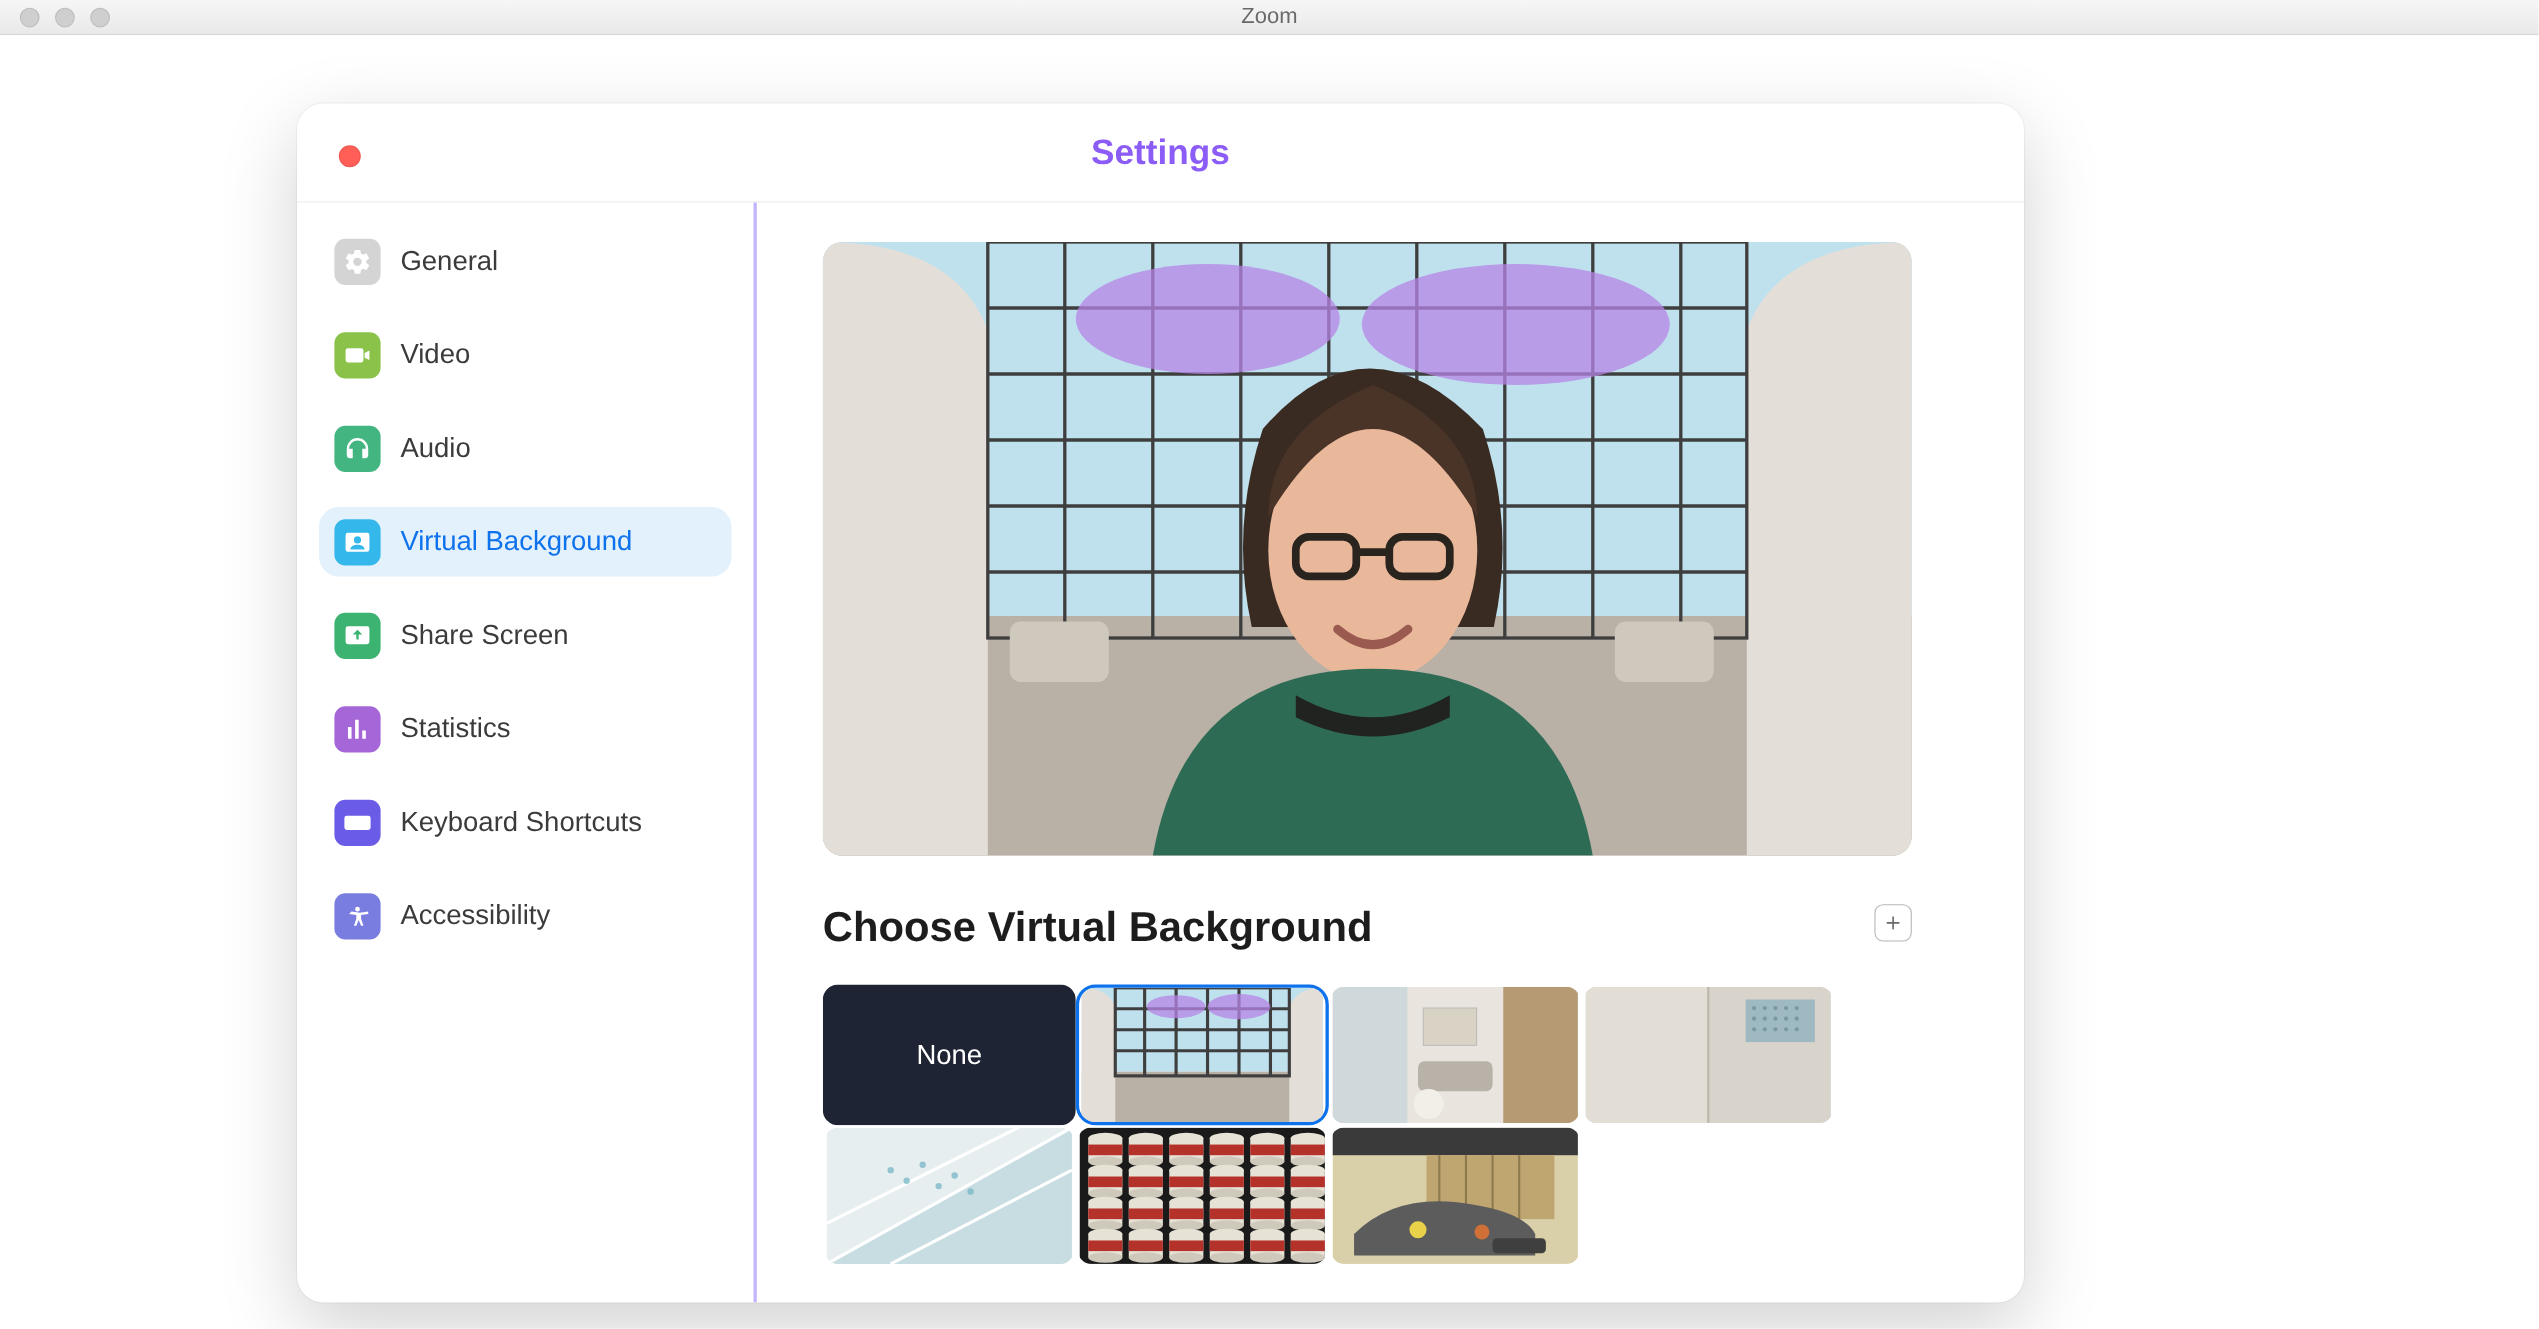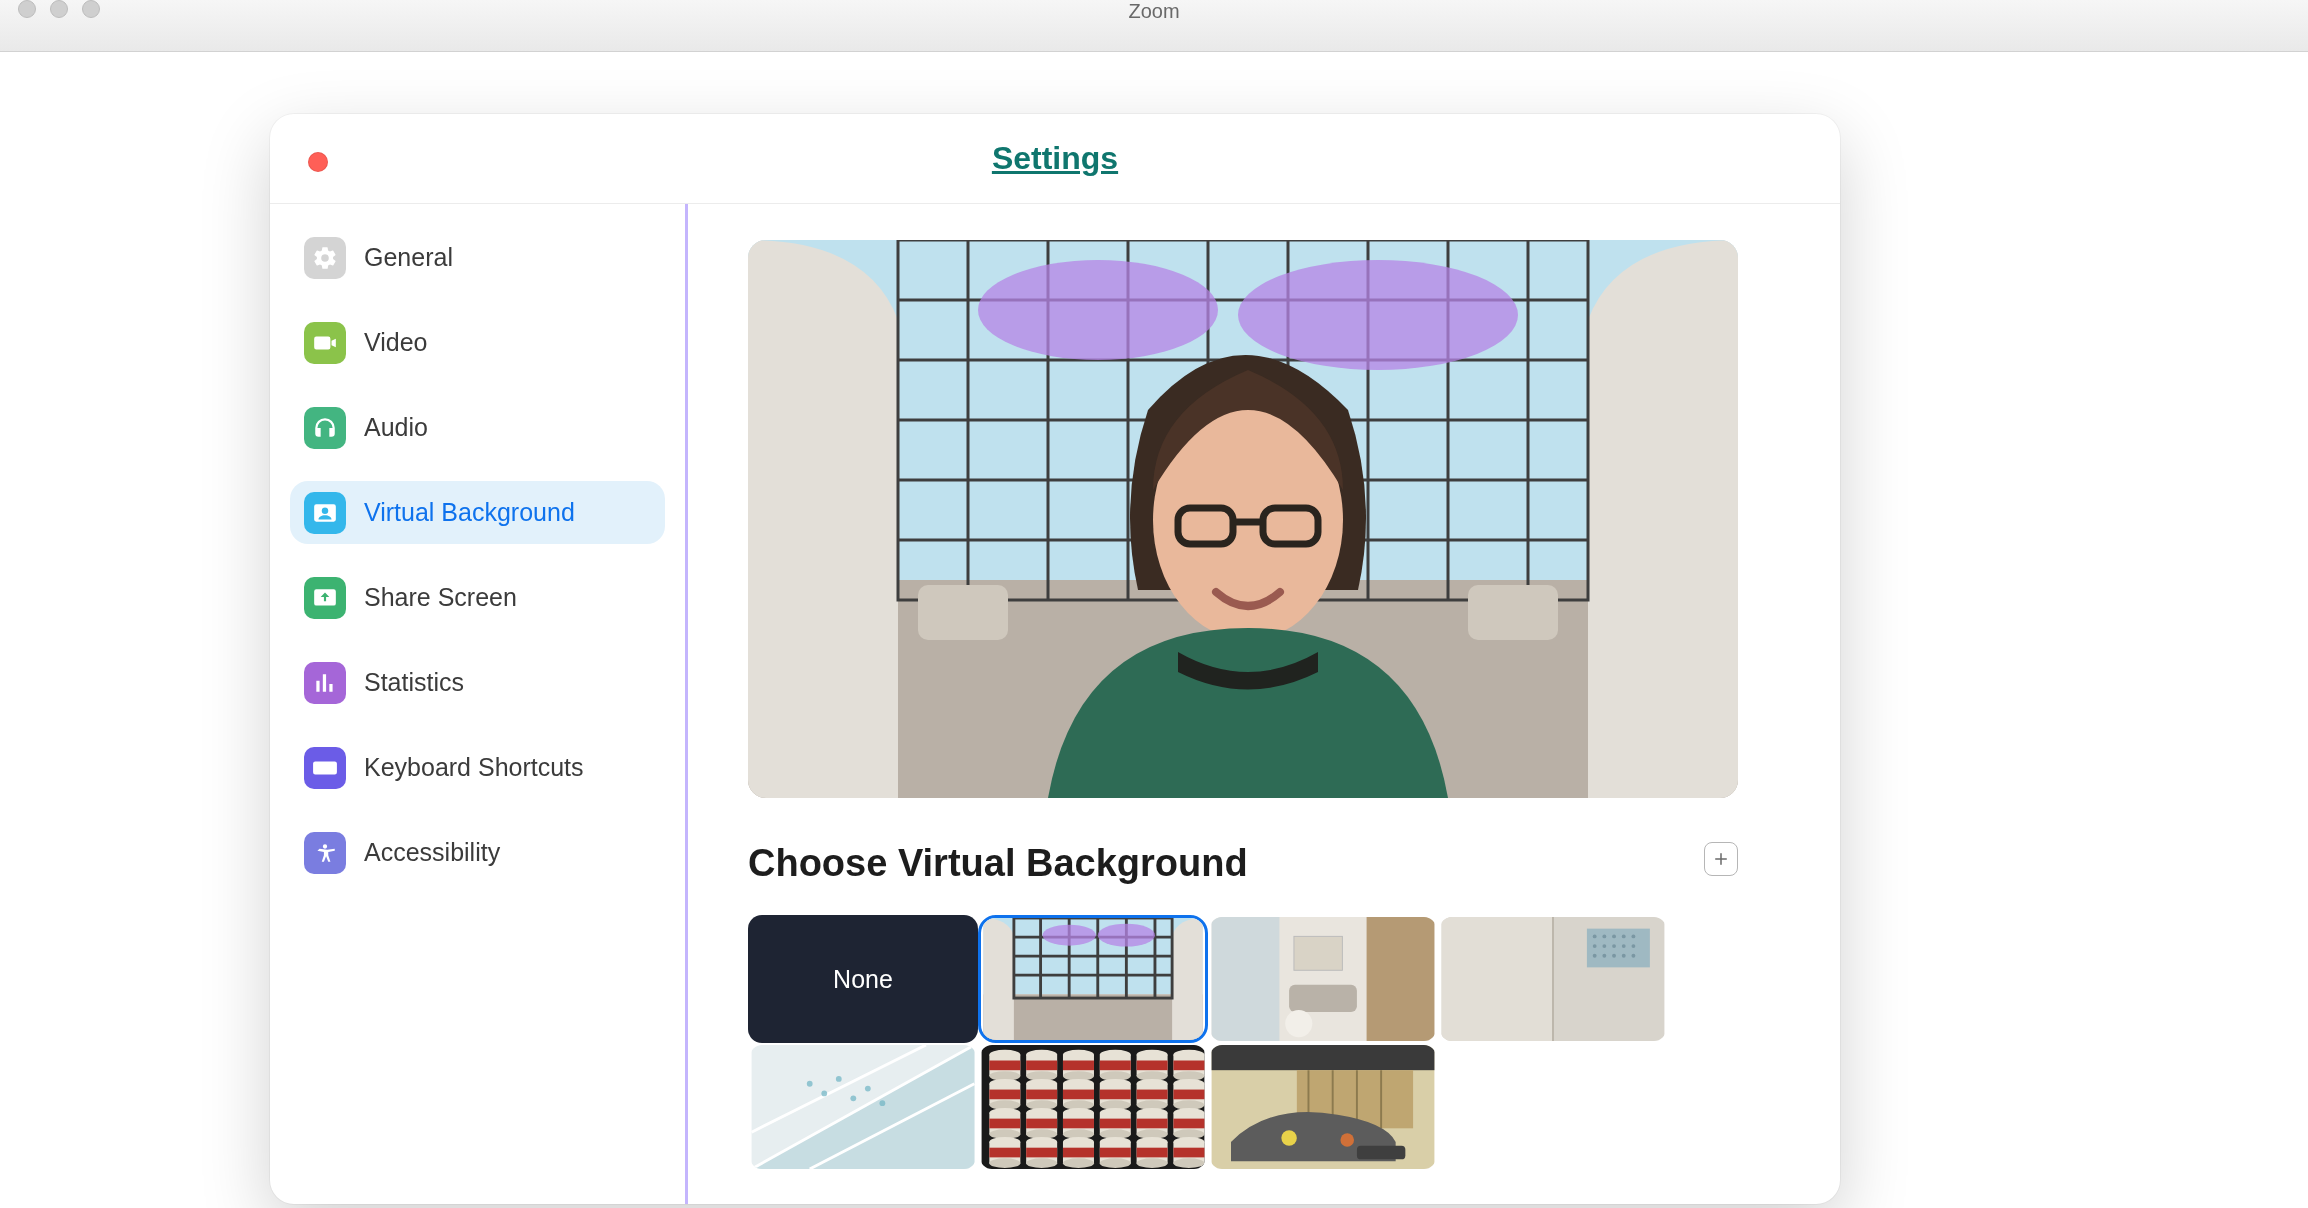--- a/index.html
+++ b/index.html
@@ -1,22 +1,22 @@
 <!DOCTYPE html>
 <html><head>
 <meta charset="utf-8">
 <style>
   * { box-sizing: border-box; margin: 0; padding: 0; }
   html, body { width: 2308px; height: 1208px; font-family: -apple-system, "Helvetica Neue", Arial, sans-serif; background:#fff; overflow:hidden; }
   
   .titlebar {
-    height: 52px;
+    height: 32px;
     background: linear-gradient(#f6f6f6,#e9e9e9);
     border-bottom: 1px solid #d2d2d2;
-    display:flex; align-items:flex-start; position:relative;
+    display:flex; align-items:center; position:relative;
   }
   .traffic { display:flex; gap:14px; margin-left:18px;}
   .traffic .dot { width:18px; height:18px; border-radius:50%; background:#cfcfcf; border:1px solid #bdbdbd;}
   .titlebar-title { position:absolute; left:0; right:0; text-align:center; color:#696969; font-size:20px;}
   .content-area { width:100%; height:calc(100% - 38px); background:#fff; position:relative;}
 
   
   .modal {
     position:absolute;
     left:270px; top:62px;
@@ -32,21 +32,21 @@
     height:90px;
     display:flex; align-items:center; justify-content:center;
     position:relative;
     border-bottom:1px solid #ececec;
   }
   .modal-close {
     position:absolute; left:38px; top:38px;
     width:20px; height:20px; border-radius:50%;
     background:#ff5f57; box-shadow: inset 0 0 0 1px rgba(0,0,0,0.08);
   }
-  .modal-title { font-size:32px; font-weight:700; color:#0f766e;text-decoration:underline;}
+  .modal-title { font-size:32px; font-weight:700; color:#8b5cf6;}
   .modal-body { flex:1; display:flex; min-height:0;}
 
   
   .sidebar {
     width:418px;
     border-right:3px solid #c4b5fd;
     padding:22px 20px;
   }
   .side-item {
     display:flex; align-items:center;

